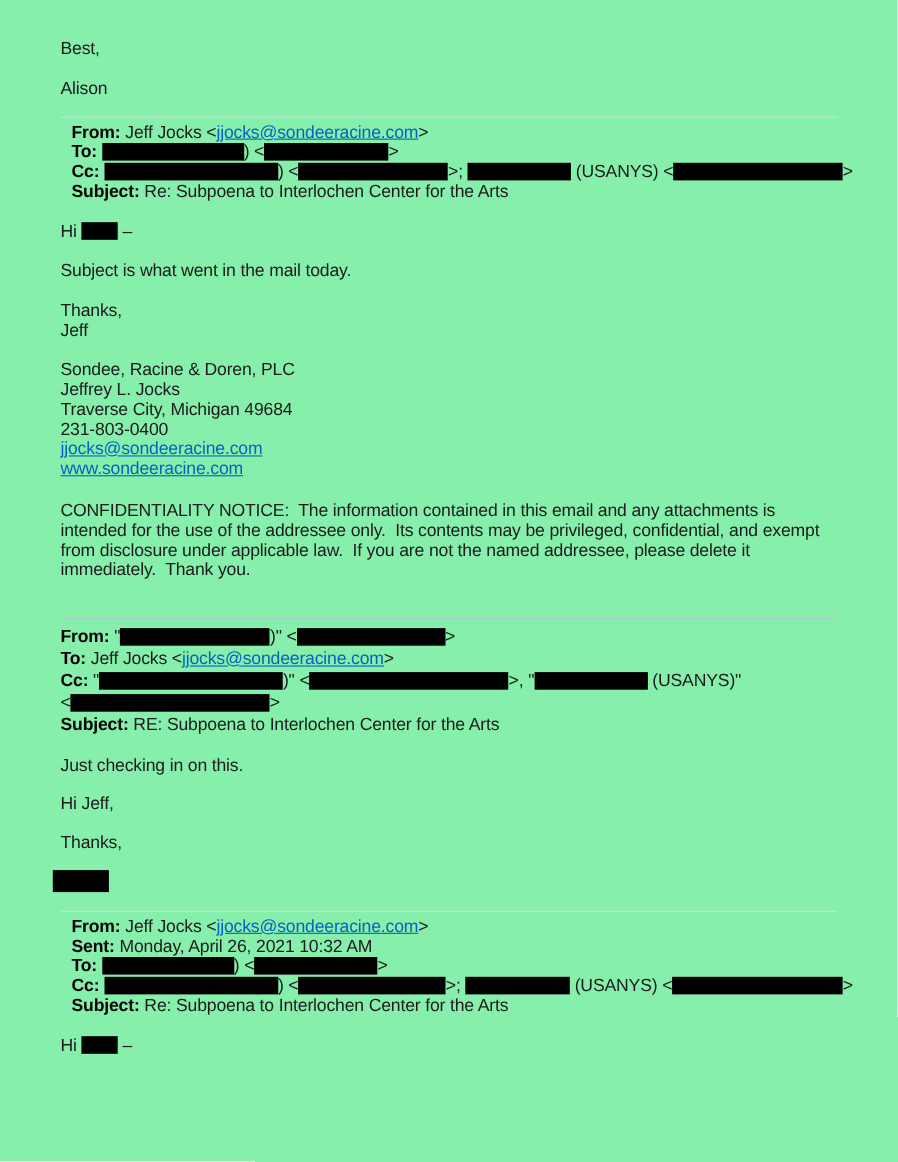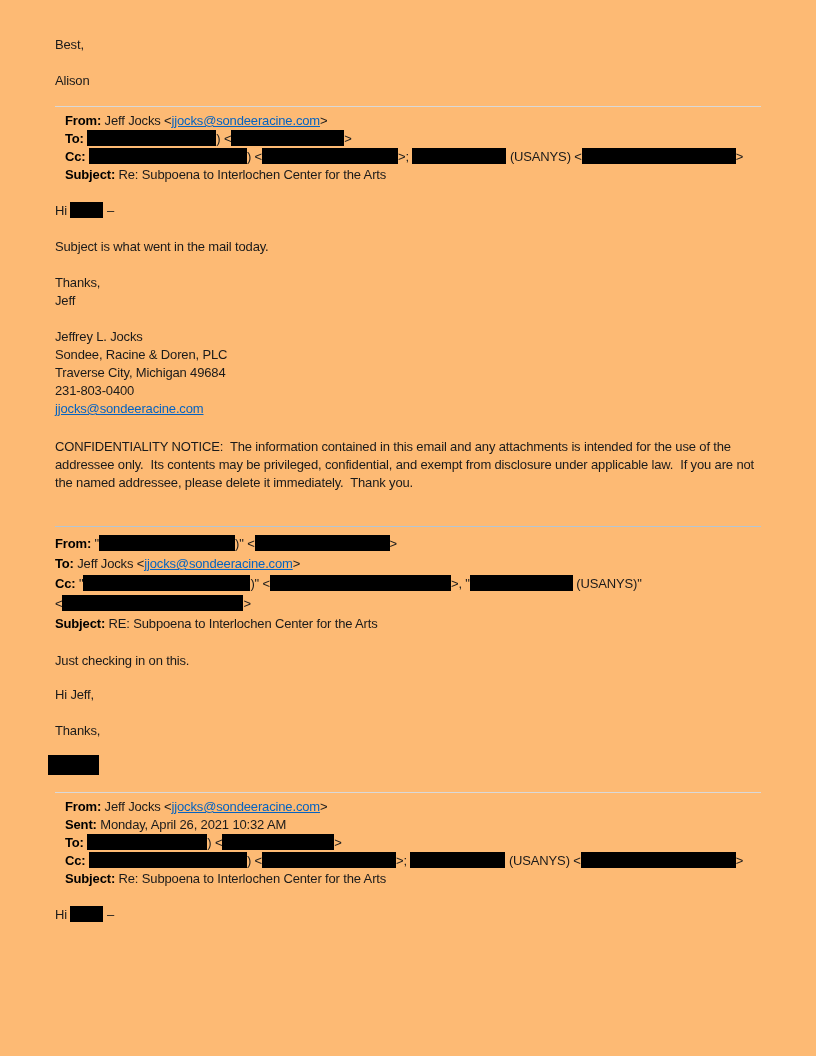--- a/index.html
+++ b/index.html
@@ -1,23 +1,23 @@
 <!DOCTYPE html>
 <html><head>
 <meta charset="utf-8">
 <style>
   html,body{margin:0;padding:0;background:#ffffff;}
   .page{
     position:relative;
     width:816px;height:1056px;
     box-sizing:border-box;
     padding:36px 55px 0 55px;
-    background:#fdba74;
+    background:#86efac;
     font-family:"Liberation Sans","DejaVu Sans",sans-serif;
-    font-size:13px;
+    font-size:16px;
     letter-spacing:-0.15px;
     color:#1a1a1a;
     line-height:18px;
     overflow:hidden;
   }
   .b{font-weight:bold;color:#000;}
   .line{line-height:18px;white-space:nowrap;margin-left:10px;}
   .line2{line-height:20px;white-space:nowrap;}
   .para{line-height:18px;}
   .mt18{margin-top:18px;}
@@ -51,25 +51,26 @@
   <div class="para mt18"><span>Hi </span><span class="red-sm" style="width:33px"></span><span> –</span></div>
 
   <div class="para mt18">Subject is what went in the mail today.</div>
 
   <div class="mt18">
     <div class="para">Thanks,</div>
     <div class="para">Jeff</div>
   </div>
 
   <div class="mt18">
+    <div class="para">Sondee, Racine &amp; Doren, PLC</div>
     <div class="para">Jeffrey L. Jocks</div>
-    <div class="para">Sondee, Racine &amp; Doren, PLC</div>
     <div class="para">Traverse City, Michigan 49684</div>
     <div class="para">231-803-0400</div>
     <div class="para"><a class="link">jjocks@sondeeracine.com</a></div>
+    <div class="para"><a class="link">www.sondeeracine.com</a></div>
   </div>
 
   <div class="notice">CONFIDENTIALITY NOTICE:  The information contained in this email and any attachments is intended for the use of the addressee only.  Its contents may be privileged, confidential, and exempt from disclosure under applicable law.  If you are not the named addressee, please delete it immediately.  Thank you.</div>
 
   <hr class="sep sep-blue">
 
   <div>
     <div class="line2"><span class="b">From:</span><span> "</span><span class="red" style="width:136px"></span><span>)" &lt;</span><span class="red" style="width:135px"></span><span>&gt;</span></div>
     <div class="line2"><span class="b">To:</span><span> Jeff Jocks &lt;</span><a class="link">jjocks@sondeeracine.com</a><span>&gt;</span></div>
     <div class="line2"><span class="b">Cc:</span><span> "</span><span class="red" style="width:167px"></span><span>)" &lt;</span><span class="red" style="width:181px"></span><span>&gt;, "</span><span class="red" style="width:103px"></span><span> (USANYS)"</span></div>

